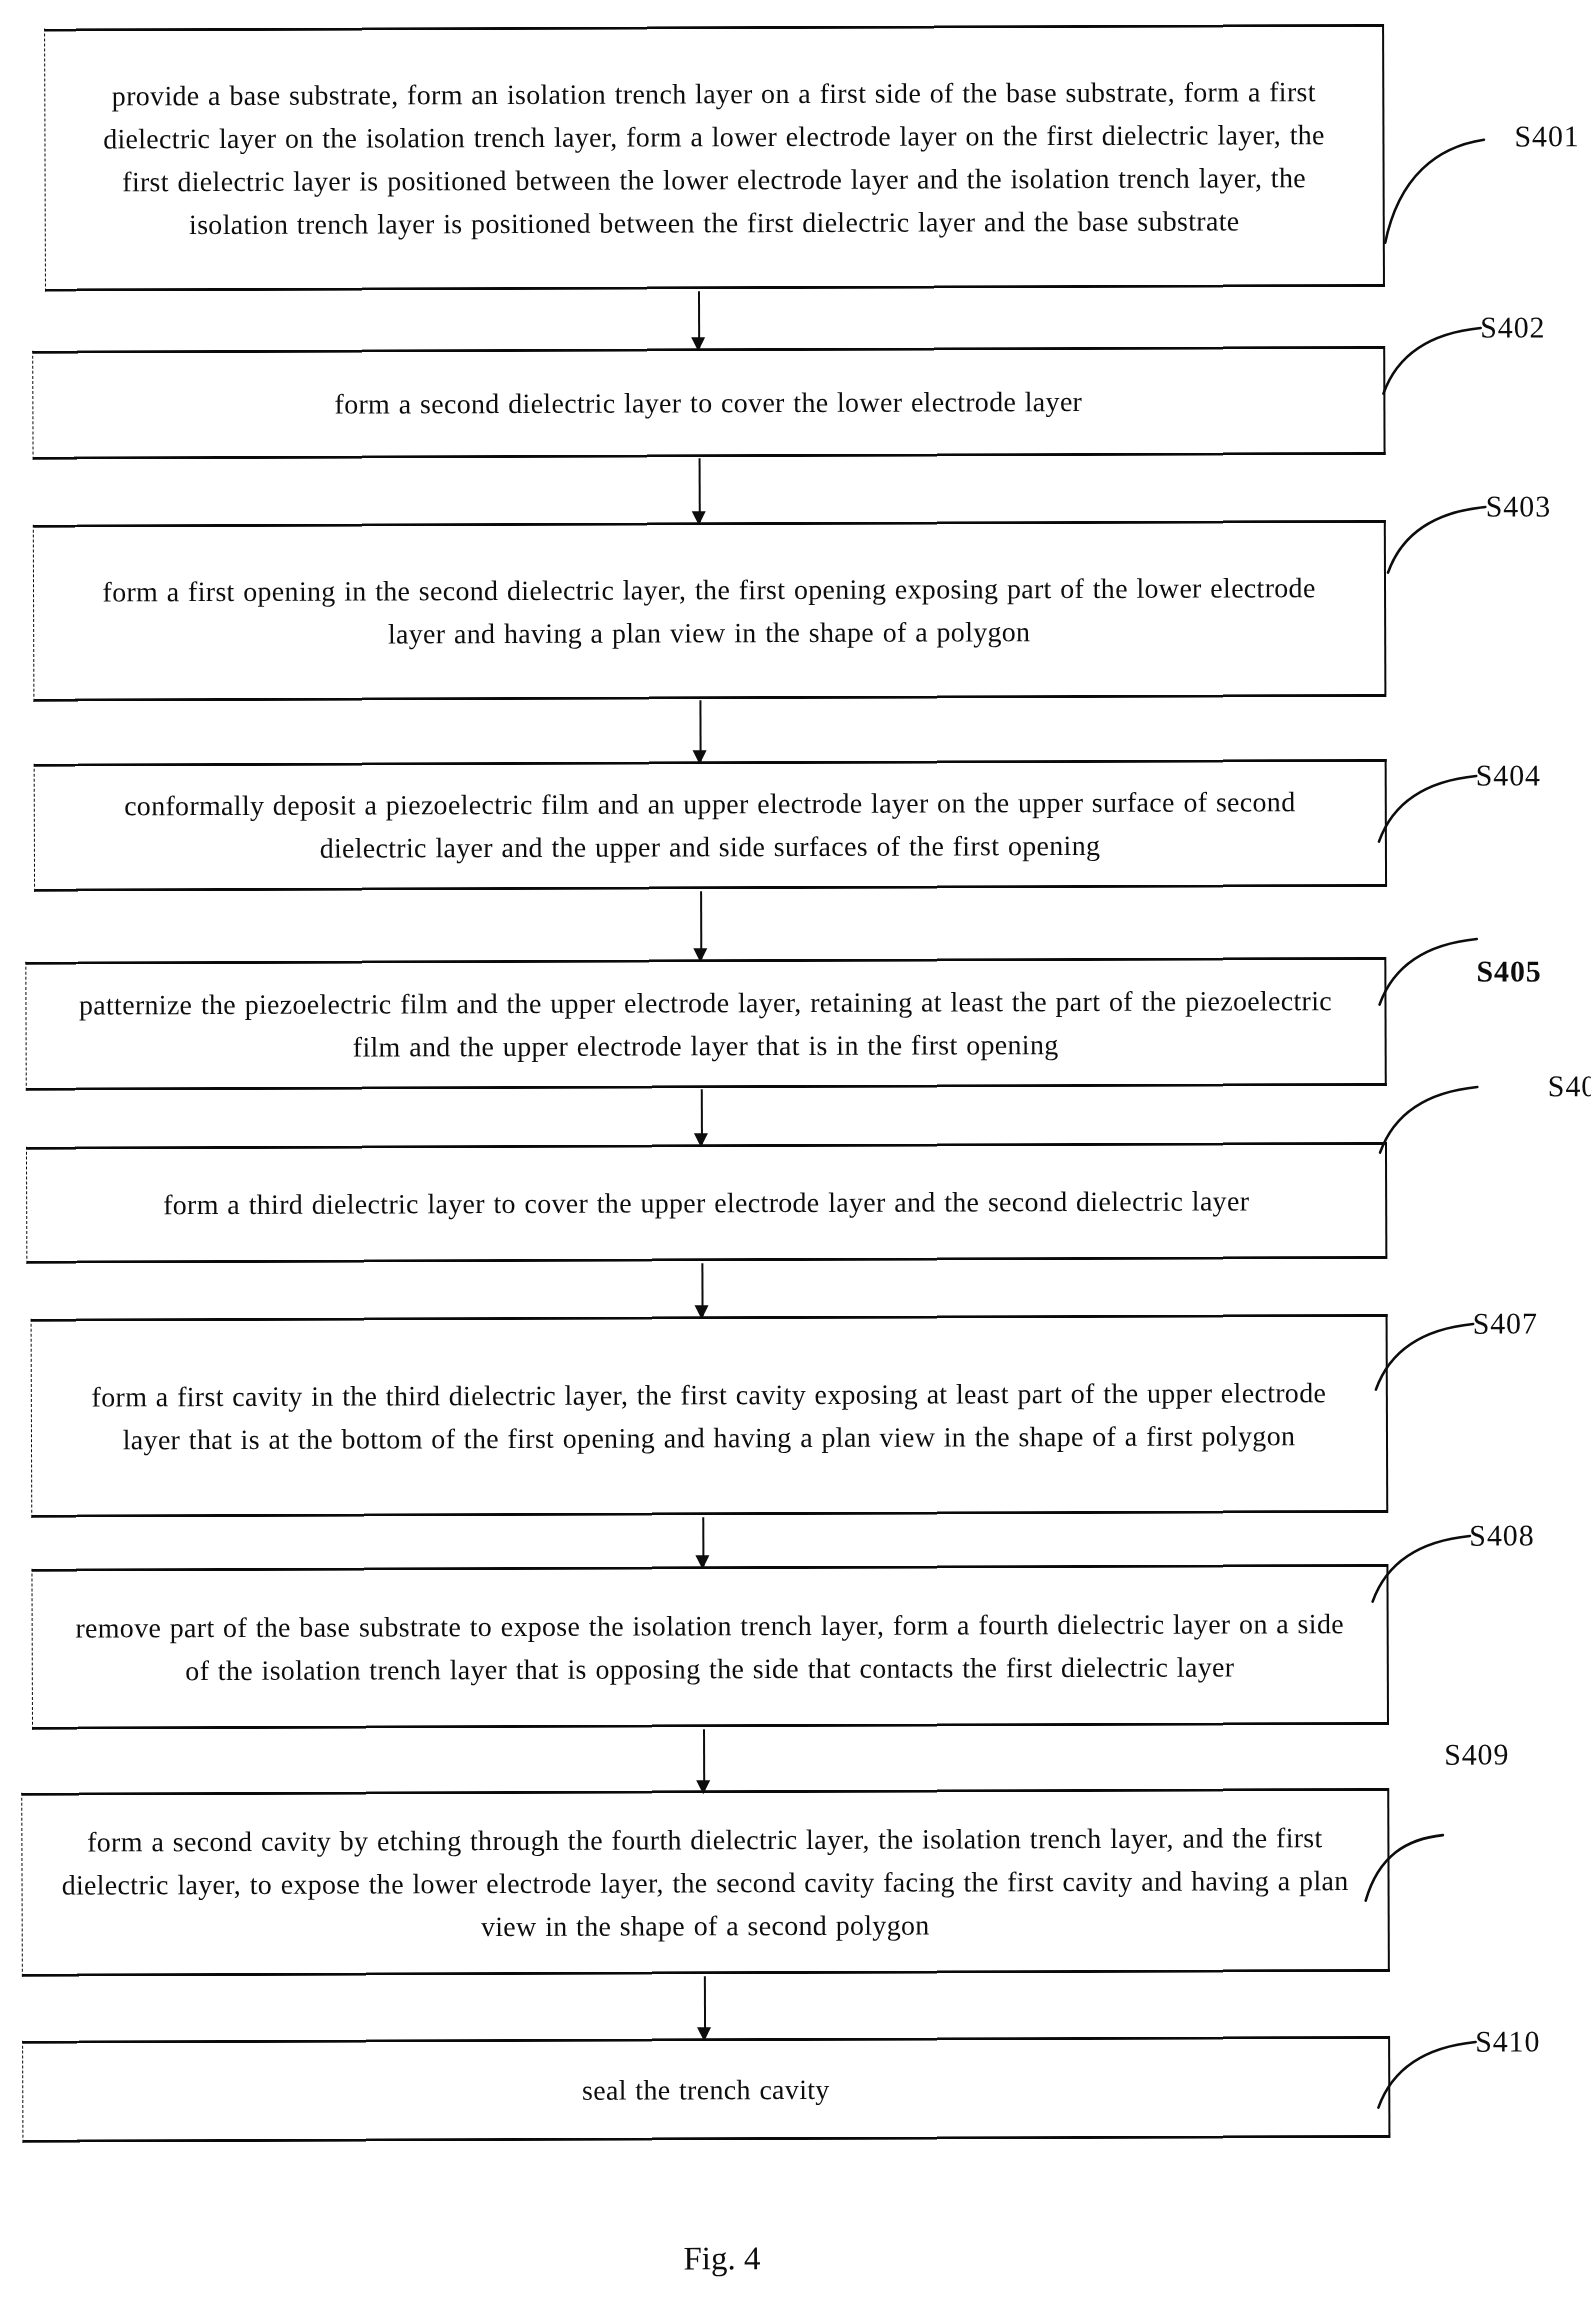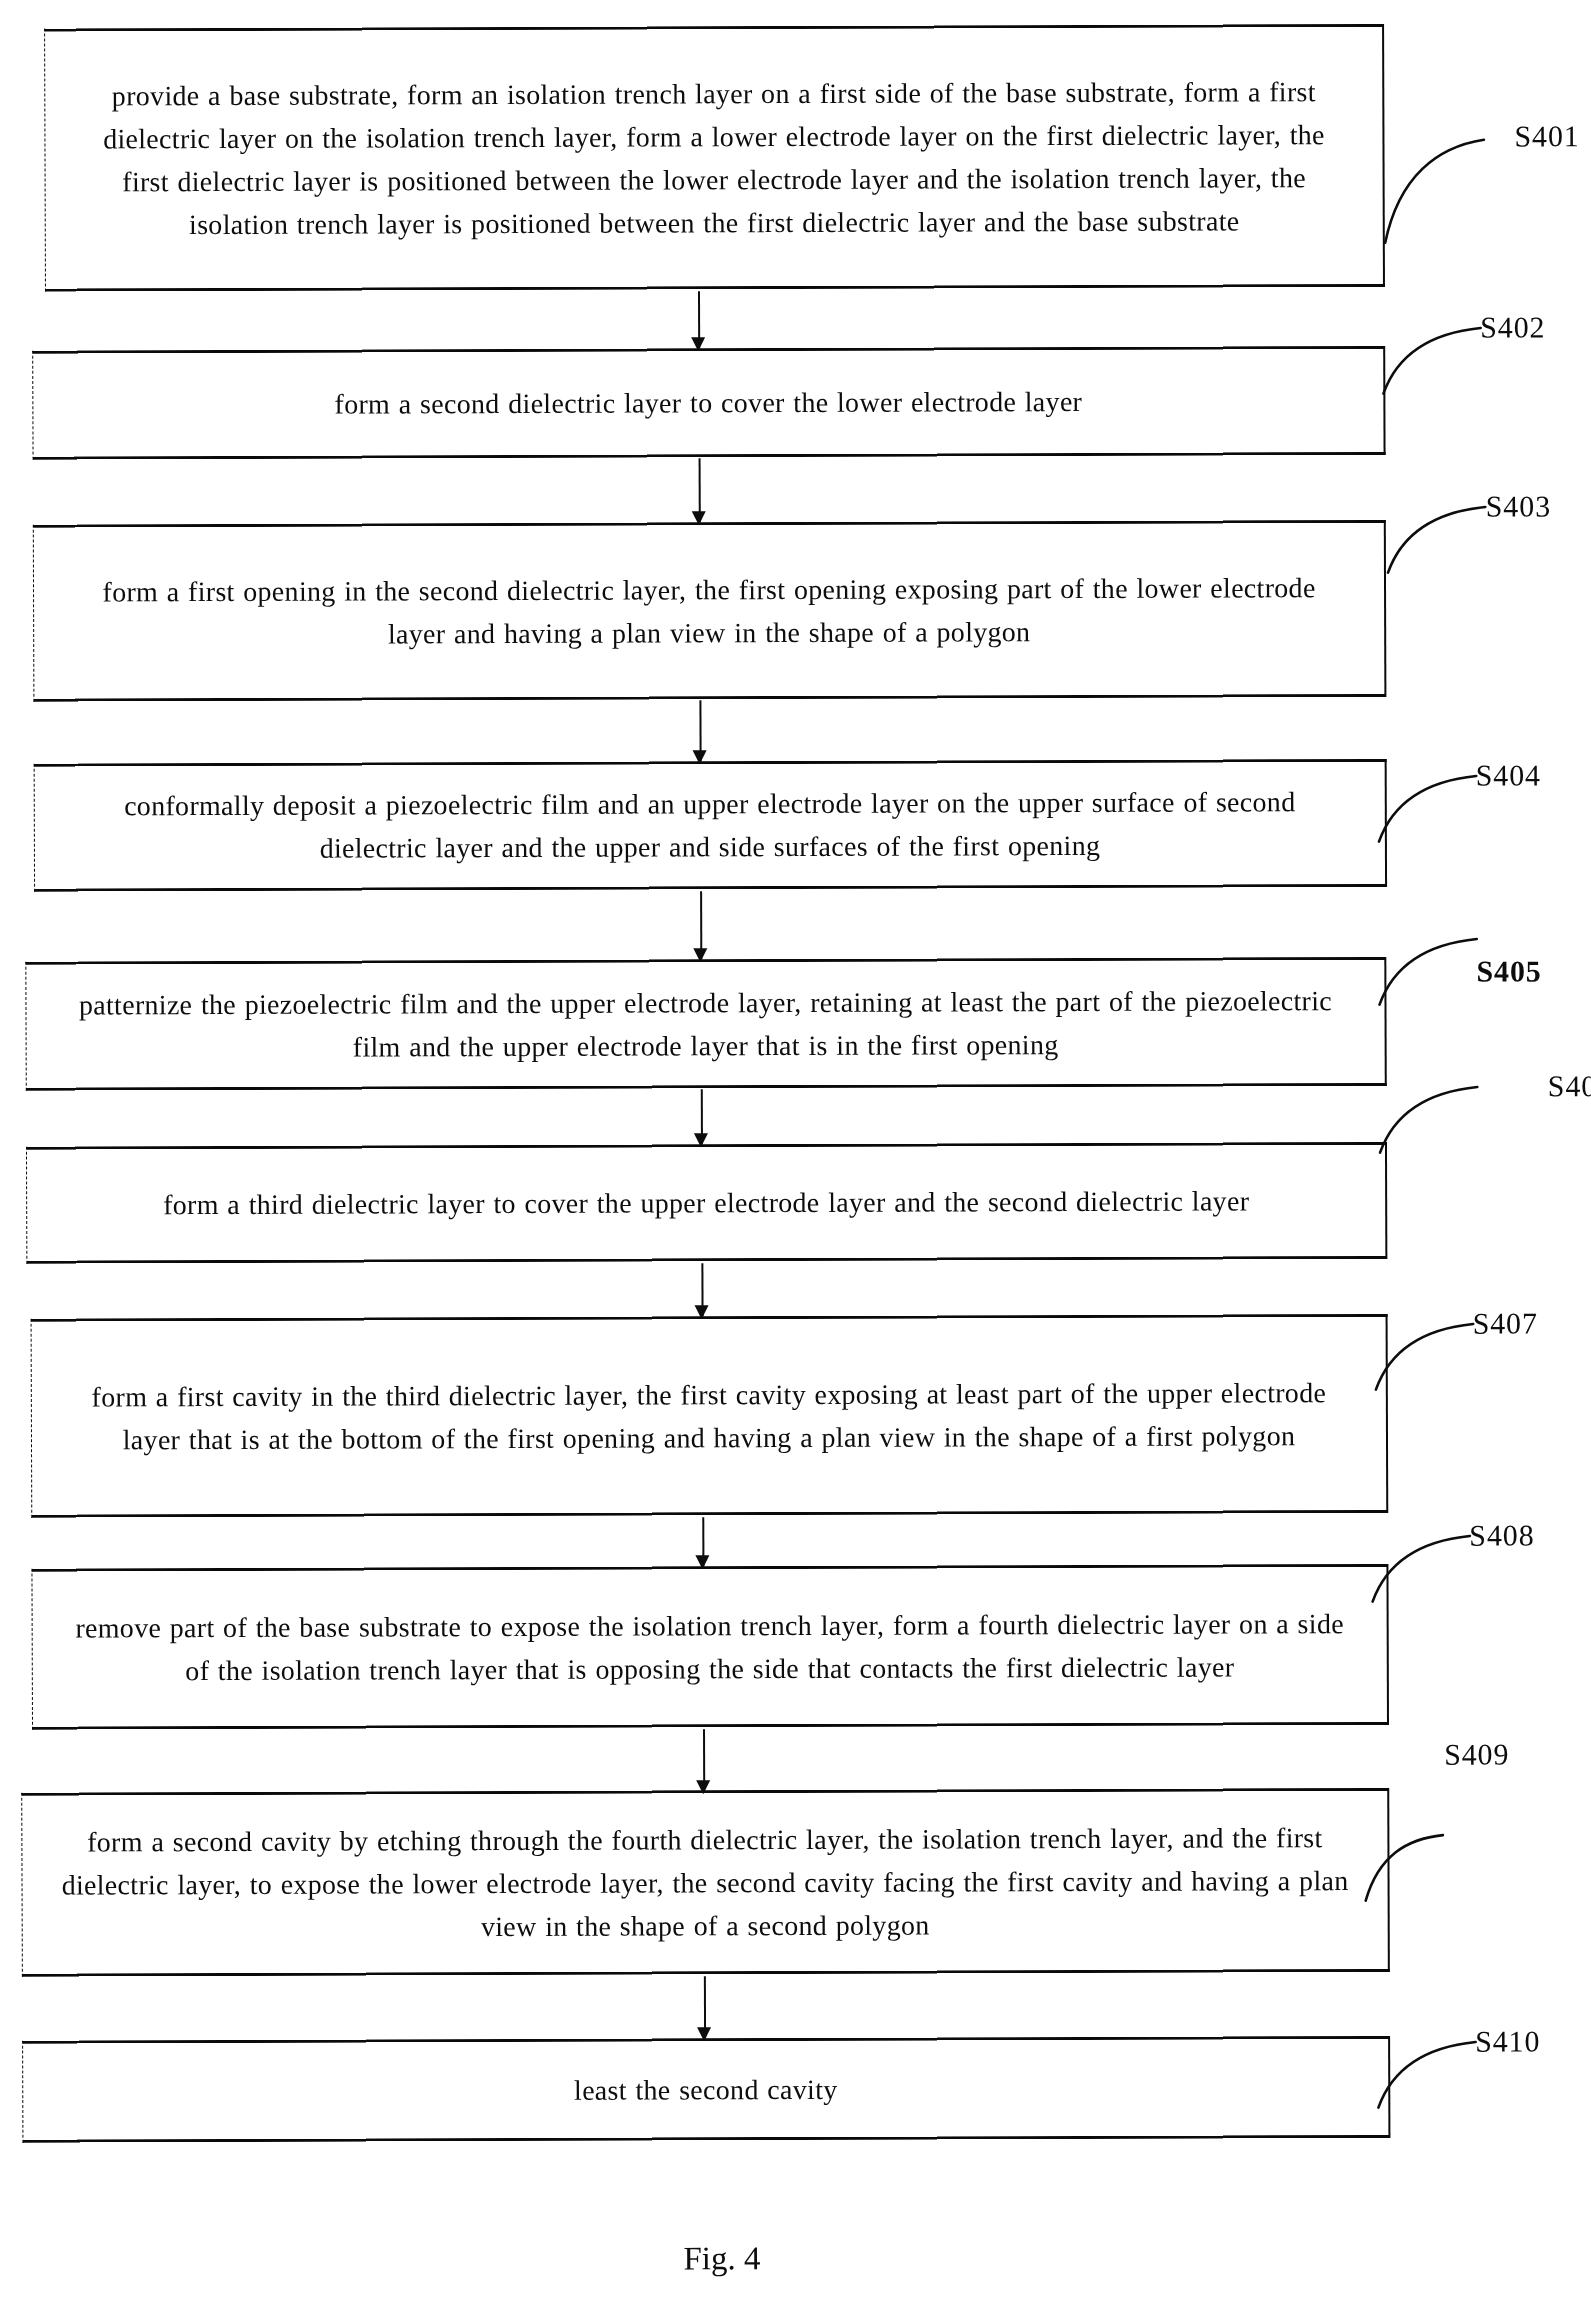--- a/index.html
+++ b/index.html
@@ -114,21 +114,21 @@
 
   <div class="step-box" style="top:1566px; left:30px; width:1357px; height:161px;">
     <p class="step-text">remove part of the base substrate to expose the isolation trench layer, form a fourth dielectric layer on a side of the isolation trench layer that is opposing the side that contacts the first dielectric layer</p>
   </div>
 
   <div class="step-box" style="top:1790px; left:19px; width:1368px; height:184px;">
     <p class="step-text">form a second cavity by etching through the fourth dielectric layer, the isolation trench layer, and the first dielectric layer, to expose the lower electrode layer, the second cavity facing the first cavity and having a plan view in the shape of a second polygon</p>
   </div>
 
   <div class="step-box" style="top:2038px; left:19px; width:1368px; height:102px;">
-    <p class="step-text">least the second cavity</p>
+    <p class="step-text">seal the trench cavity</p>
   </div>
 
   <div class="flow-arrow" style="top:291px; left:701px; height:57px;"></div>
   <div class="flow-arrow" style="top:458px; left:701px; height:64px;"></div>
   <div class="flow-arrow" style="top:700px; left:701px; height:61px;"></div>
   <div class="flow-arrow" style="top:891px; left:701px; height:68px;"></div>
   <div class="flow-arrow" style="top:1089px; left:701px; height:55px;"></div>
   <div class="flow-arrow" style="top:1263px; left:701px; height:53px;"></div>
   <div class="flow-arrow" style="top:1517px; left:701px; height:49px;"></div>
   <div class="flow-arrow" style="top:1729px; left:701px; height:62px;"></div>

